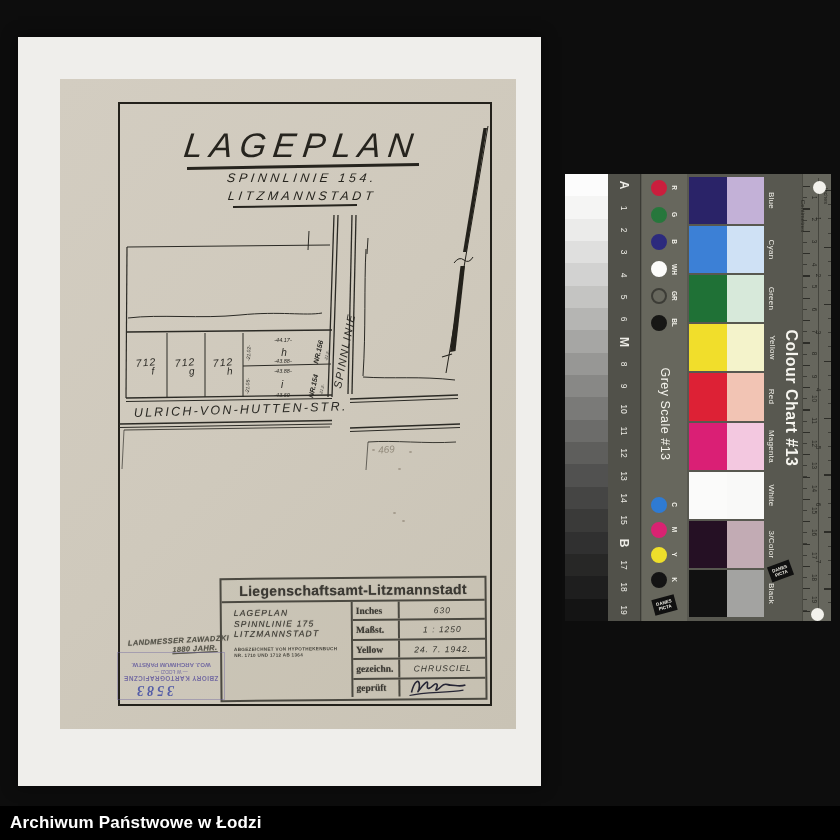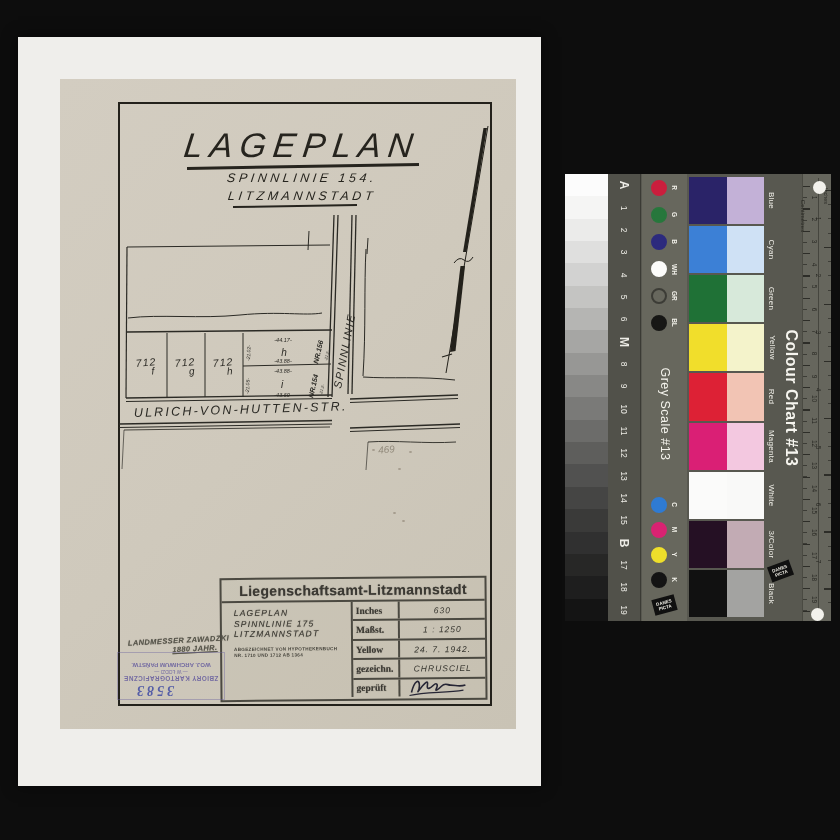--- a/index.html
+++ b/index.html
@@ -625,14 +625,17 @@
       </div>
       <div class="abs" style="right:-3px;top:2px;width:16px;height:40px;display:flex;align-items:center;justify-content:center;">
         <span class="ruler-cap" style="transform:rotate(90deg);font-size:5.5px;">Inches</span>
       </div>
     </div>
 
     <div class="abs hole" style="left:248px;top:7px;"></div>
     <div class="abs hole" style="left:246px;top:434px;"></div>
   </div>
 
+  <div class="abs footer">
+    <span>Archiwum Państwowe w Łodzi</span>
+  </div>
 
 </div>
 
 </body></html>

